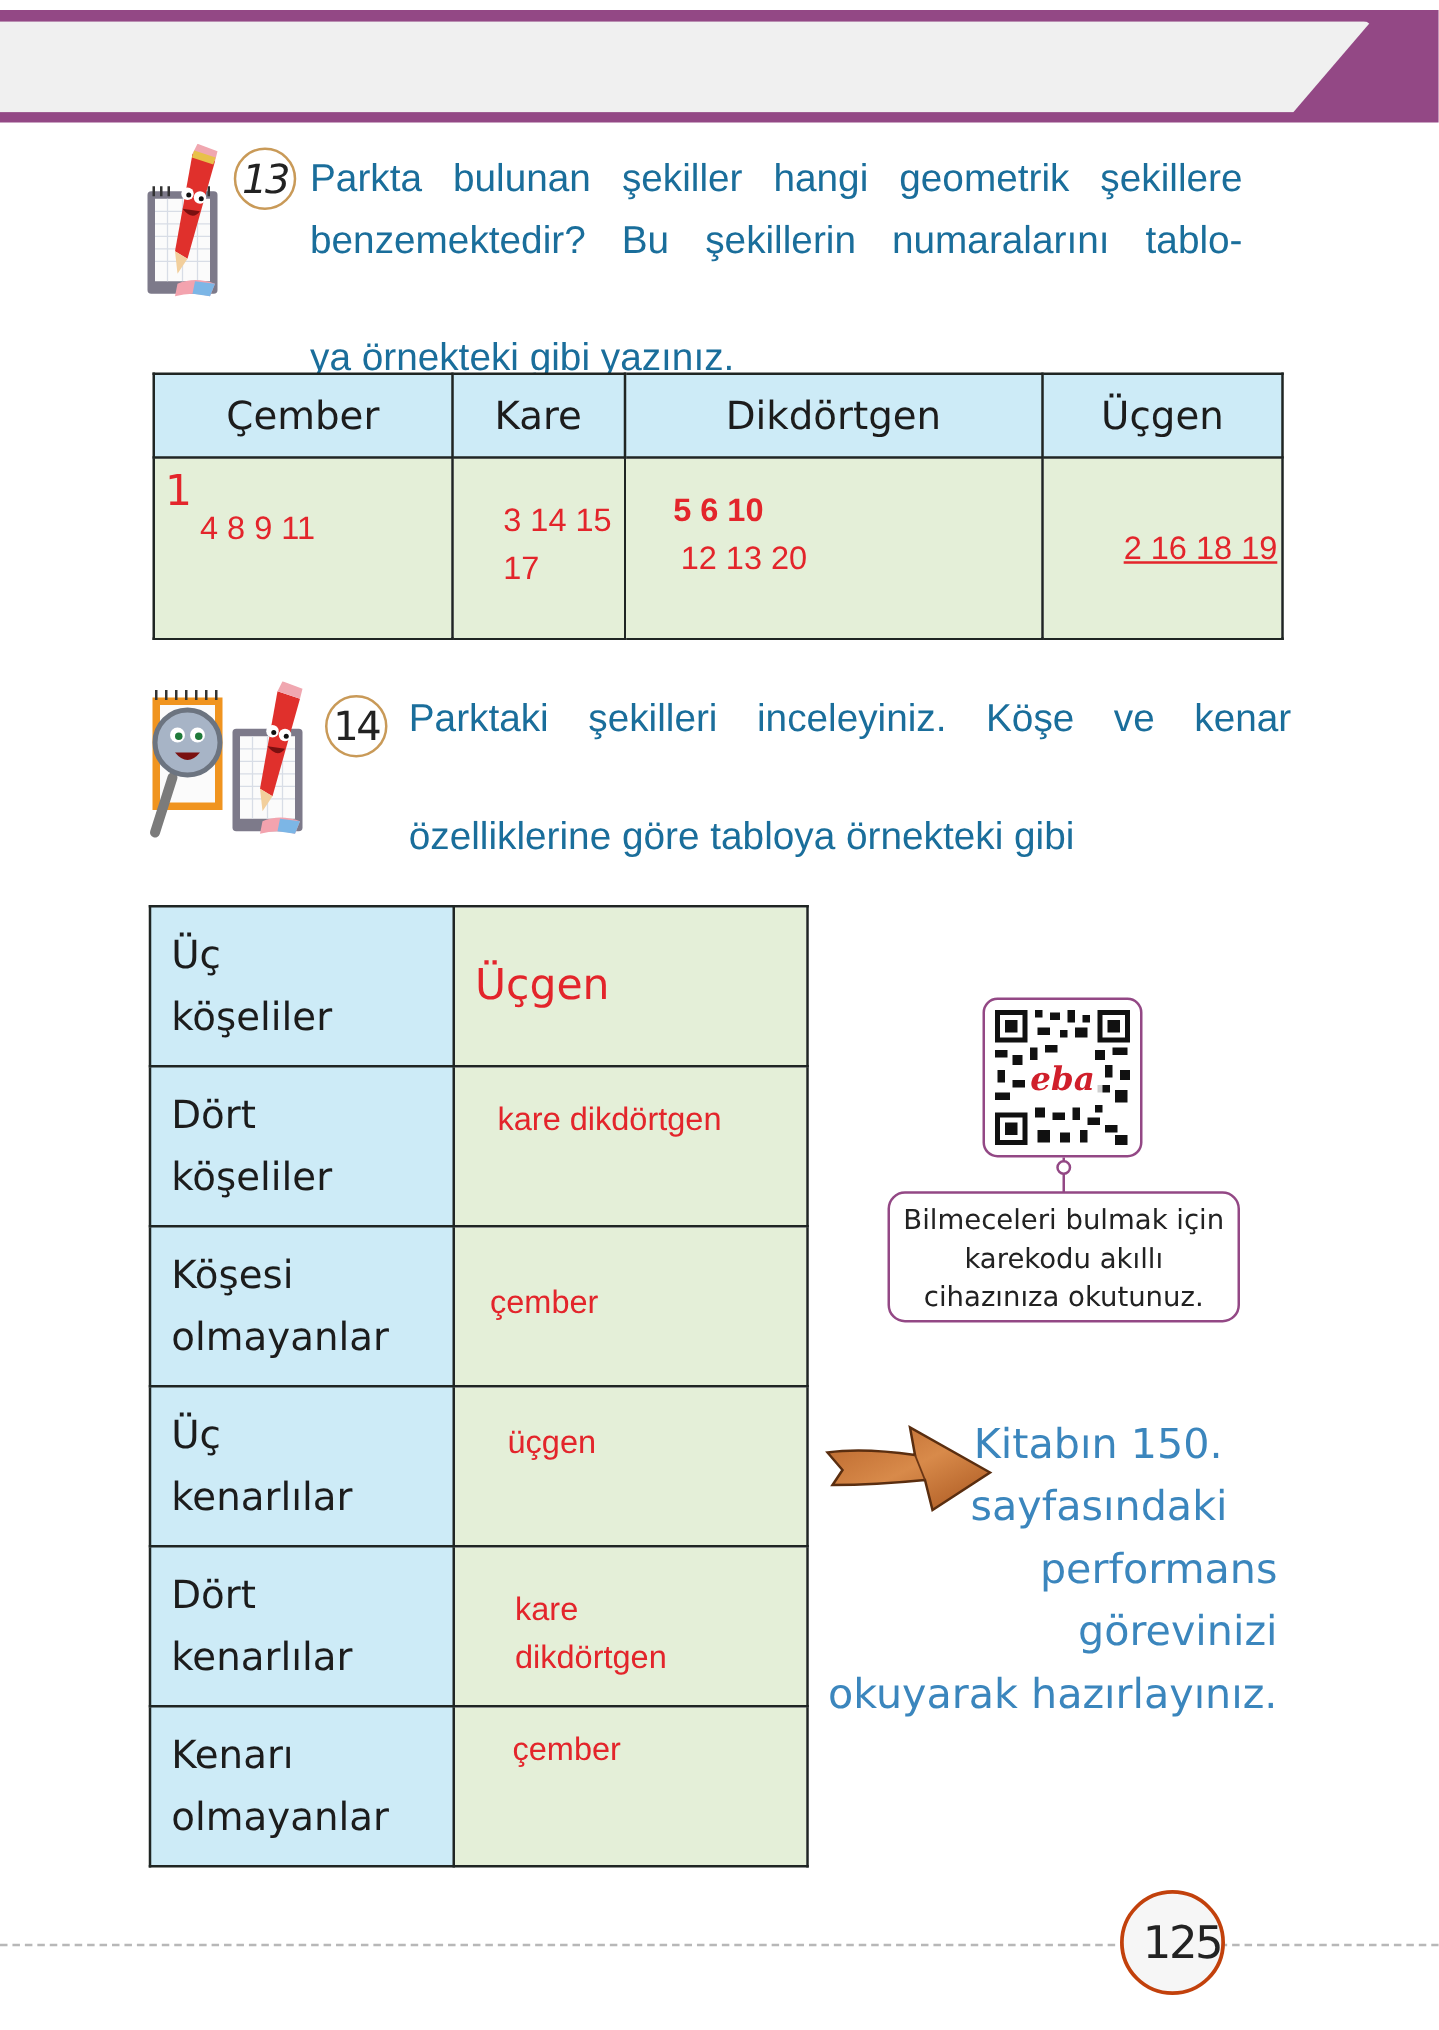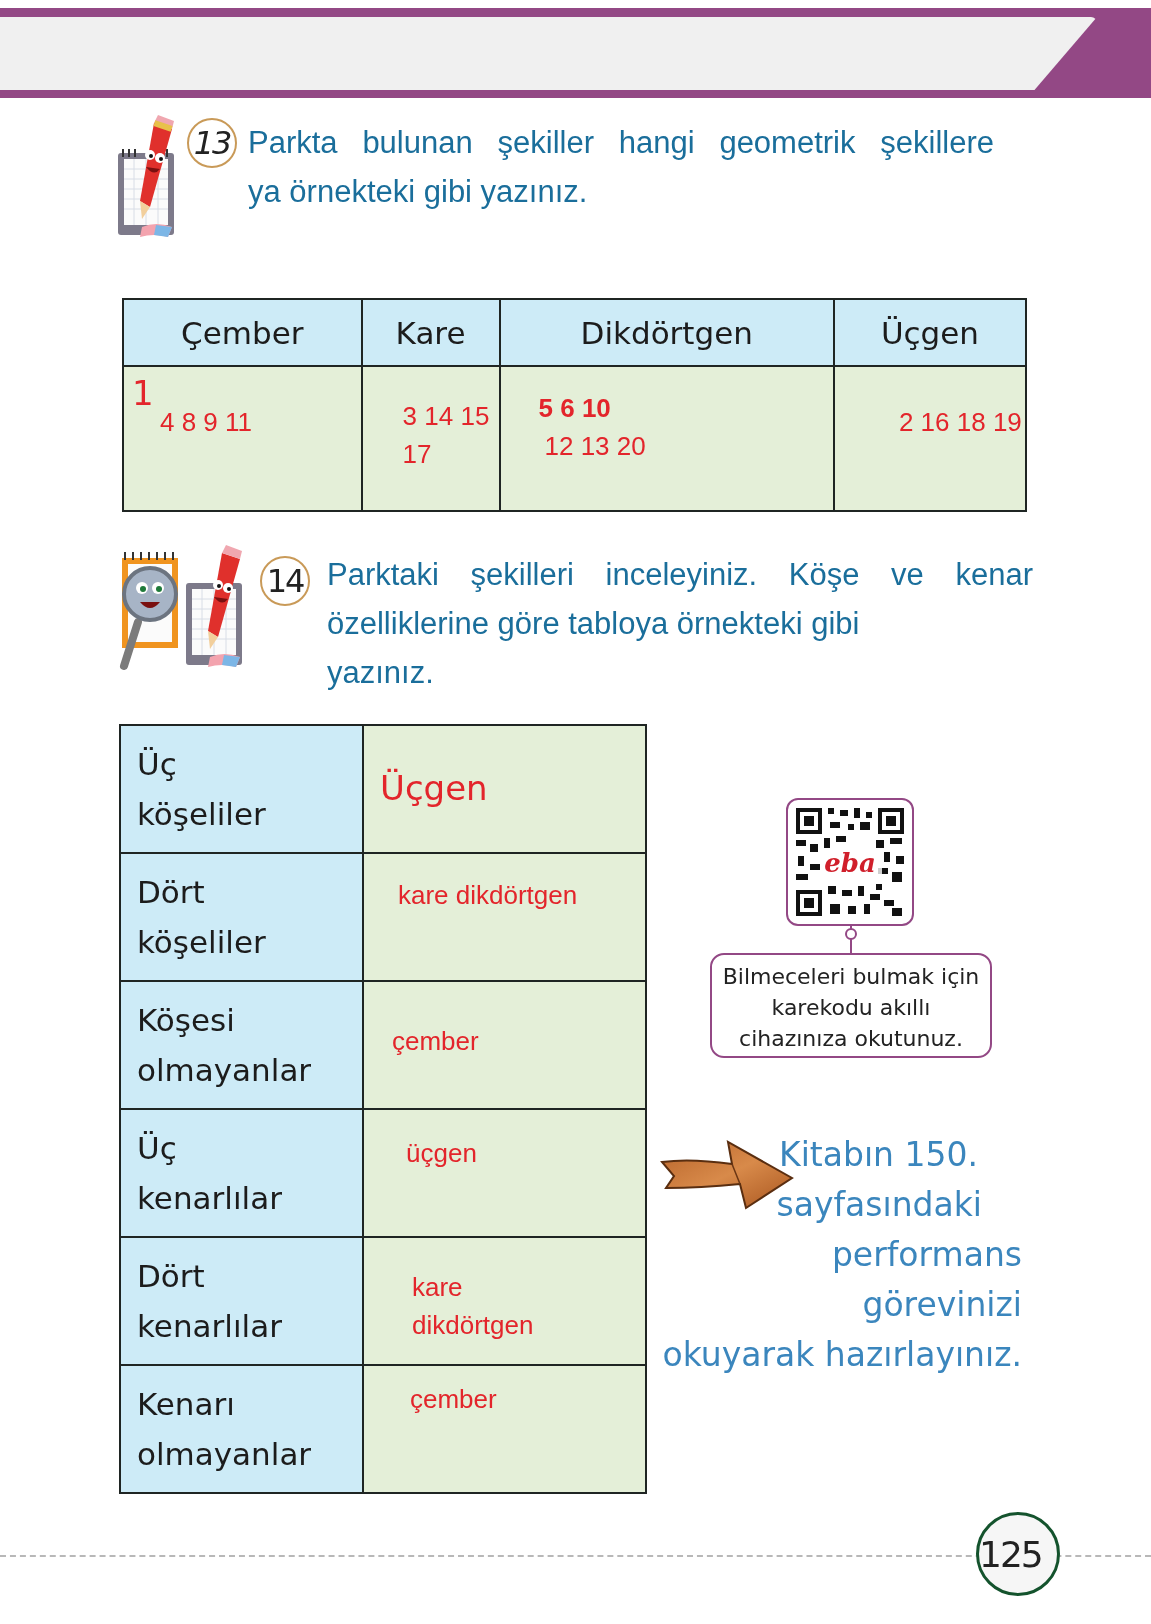--- a/index.html
+++ b/index.html
@@ -25,21 +25,21 @@
     display: flex; align-items: center; justify-content: center;
     font-size: 32px; color: #222; font-family: "DejaVu Sans", sans-serif;
     letter-spacing: -2px; box-sizing: border-box;
   }
   .q-text {
     position: absolute; color: #1a6e9b;
     font-family: Liberation Sans, sans-serif;
     font-size: 31px; line-height: 49px; text-align: justify;
   }
   .q-line { display: block; text-align-last: justify; white-space: nowrap; }
-  .q-line.last { text-align-last: left; }
+  .q-line.last { text-align-last: left; margin-top: 45px; }
 
   table.grid { border-collapse: collapse; position: absolute; }
   table.grid td { border: 2.5px solid #1f2523; padding: 0; vertical-align: top; }
   .t1 { left: 122px; top: 298px; width: 905px; }
   .t1 .hdr td {
     background: #cdebf7; height: 65px; text-align: center; vertical-align: middle;
     font-size: 31px; color: #1c1c1c;
   }
   .t1 .body td { background: #e4efd8; height: 143px; position: relative; }
   .red { color: #e3252b; font-family: "Liberation Sans", sans-serif; }
@@ -73,23 +73,23 @@
     position: absolute; left: 662px; top: 1130px; width: 360px;
     color: #3b86bd; font-size: 33px; line-height: 50px; text-align: right;
   }
   .perf-text span { display: block; }
 
   .footer-line {
     position: absolute; left: 0; top: 1555px; width: 1151px; height: 0;
     border-top: 2px dashed #b8b8b8;
   }
   .page-num {
-    position: absolute; left: 976px; top: 1512px; width: 84px; height: 84px;
-    border-radius: 50%; background: #f6f6f6; border: 3px solid #14532d;
-    box-sizing: border-box; display: flex; align-items: center; justify-content: flex-start;
+    position: absolute; left: 896px; top: 1512px; width: 84px; height: 84px;
+    border-radius: 50%; background: #f6f6f6; border: 3px solid #c2410c;
+    box-sizing: border-box; display: flex; align-items: center; justify-content: flex-end;
     font-size: 36px; color: #222; letter-spacing: -2px;
   }
 </style>
 </head>
 <body>
 
 <div class="top-band"></div>
 <div class="top-panel"></div>
 
 <div class="q-icon" style="left:116px; top:115px; width:70px; height:128px;">
@@ -124,20 +124,21 @@
     <path d="M30 52 Q38 62 44 54" fill="#7a1010"></path>
     <path d="M26 112 Q40 106 56 112 L52 122 Q38 118 24 122 Z" fill="#f3a3ae"></path>
     <path d="M40 110 L56 112 L52 122 L38 120 Z" fill="#7cb6e6"></path>
   </svg>
 </div>
 <div class="num-circle" style="left:187px; top:118px;font-style:italic;">
   <span>13</span>
 </div>
 <div class="q-text" style="left:248px; top:118px; width:746px;">
   <span class="q-line">Parkta bulunan şekiller hangi geometrik şekillere</span>
+  <span class="q-line">benzemektedir? Bu şekillerin numaralarını tablo-</span>
   <span class="q-line last">ya örnekteki gibi yazınız.</span>
 </div>
 
 <table class="grid t1">
   <tbody>
       <tr class="hdr">
     <td>Çember</td>
     <td>Kare</td>
     <td>Dikdörtgen</td>
     <td>Üçgen</td>
@@ -148,21 +149,21 @@
       <span class="red ans" style="left:36px; top:36px;">4 8 9 11</span>
     </td>
     <td>
       <span class="red ans" style="left:40px; top:30px;">3 14 15 17</span>
     </td>
     <td>
       <span class="red ans" style="left:38px; top:22px;font-weight:bold;">5 6 10</span>
       <span class="red ans" style="left:44px; top:60px;">12 13 20</span>
     </td>
     <td>
-      <span class="red ans" style="left:64px; top:36px;">2 16 18 19</span>
+      <span class="red ans" style="left:64px; top:52px;text-decoration:underline;">2 16 18 19</span>
     </td>
   </tr>
 </tbody>
   </table>
 
 <div class="q-icon" style="left:116px; top:548px; width:72px; height:124px;">
   <svg width="72" height="124" viewBox="0 0 72 124">
     <rect x="6" y="10" width="56" height="90" fill="#f0941f"></rect>
     <rect x="12" y="16" width="44" height="78" fill="#fbfbfb"></rect>
     <g fill="#333">

